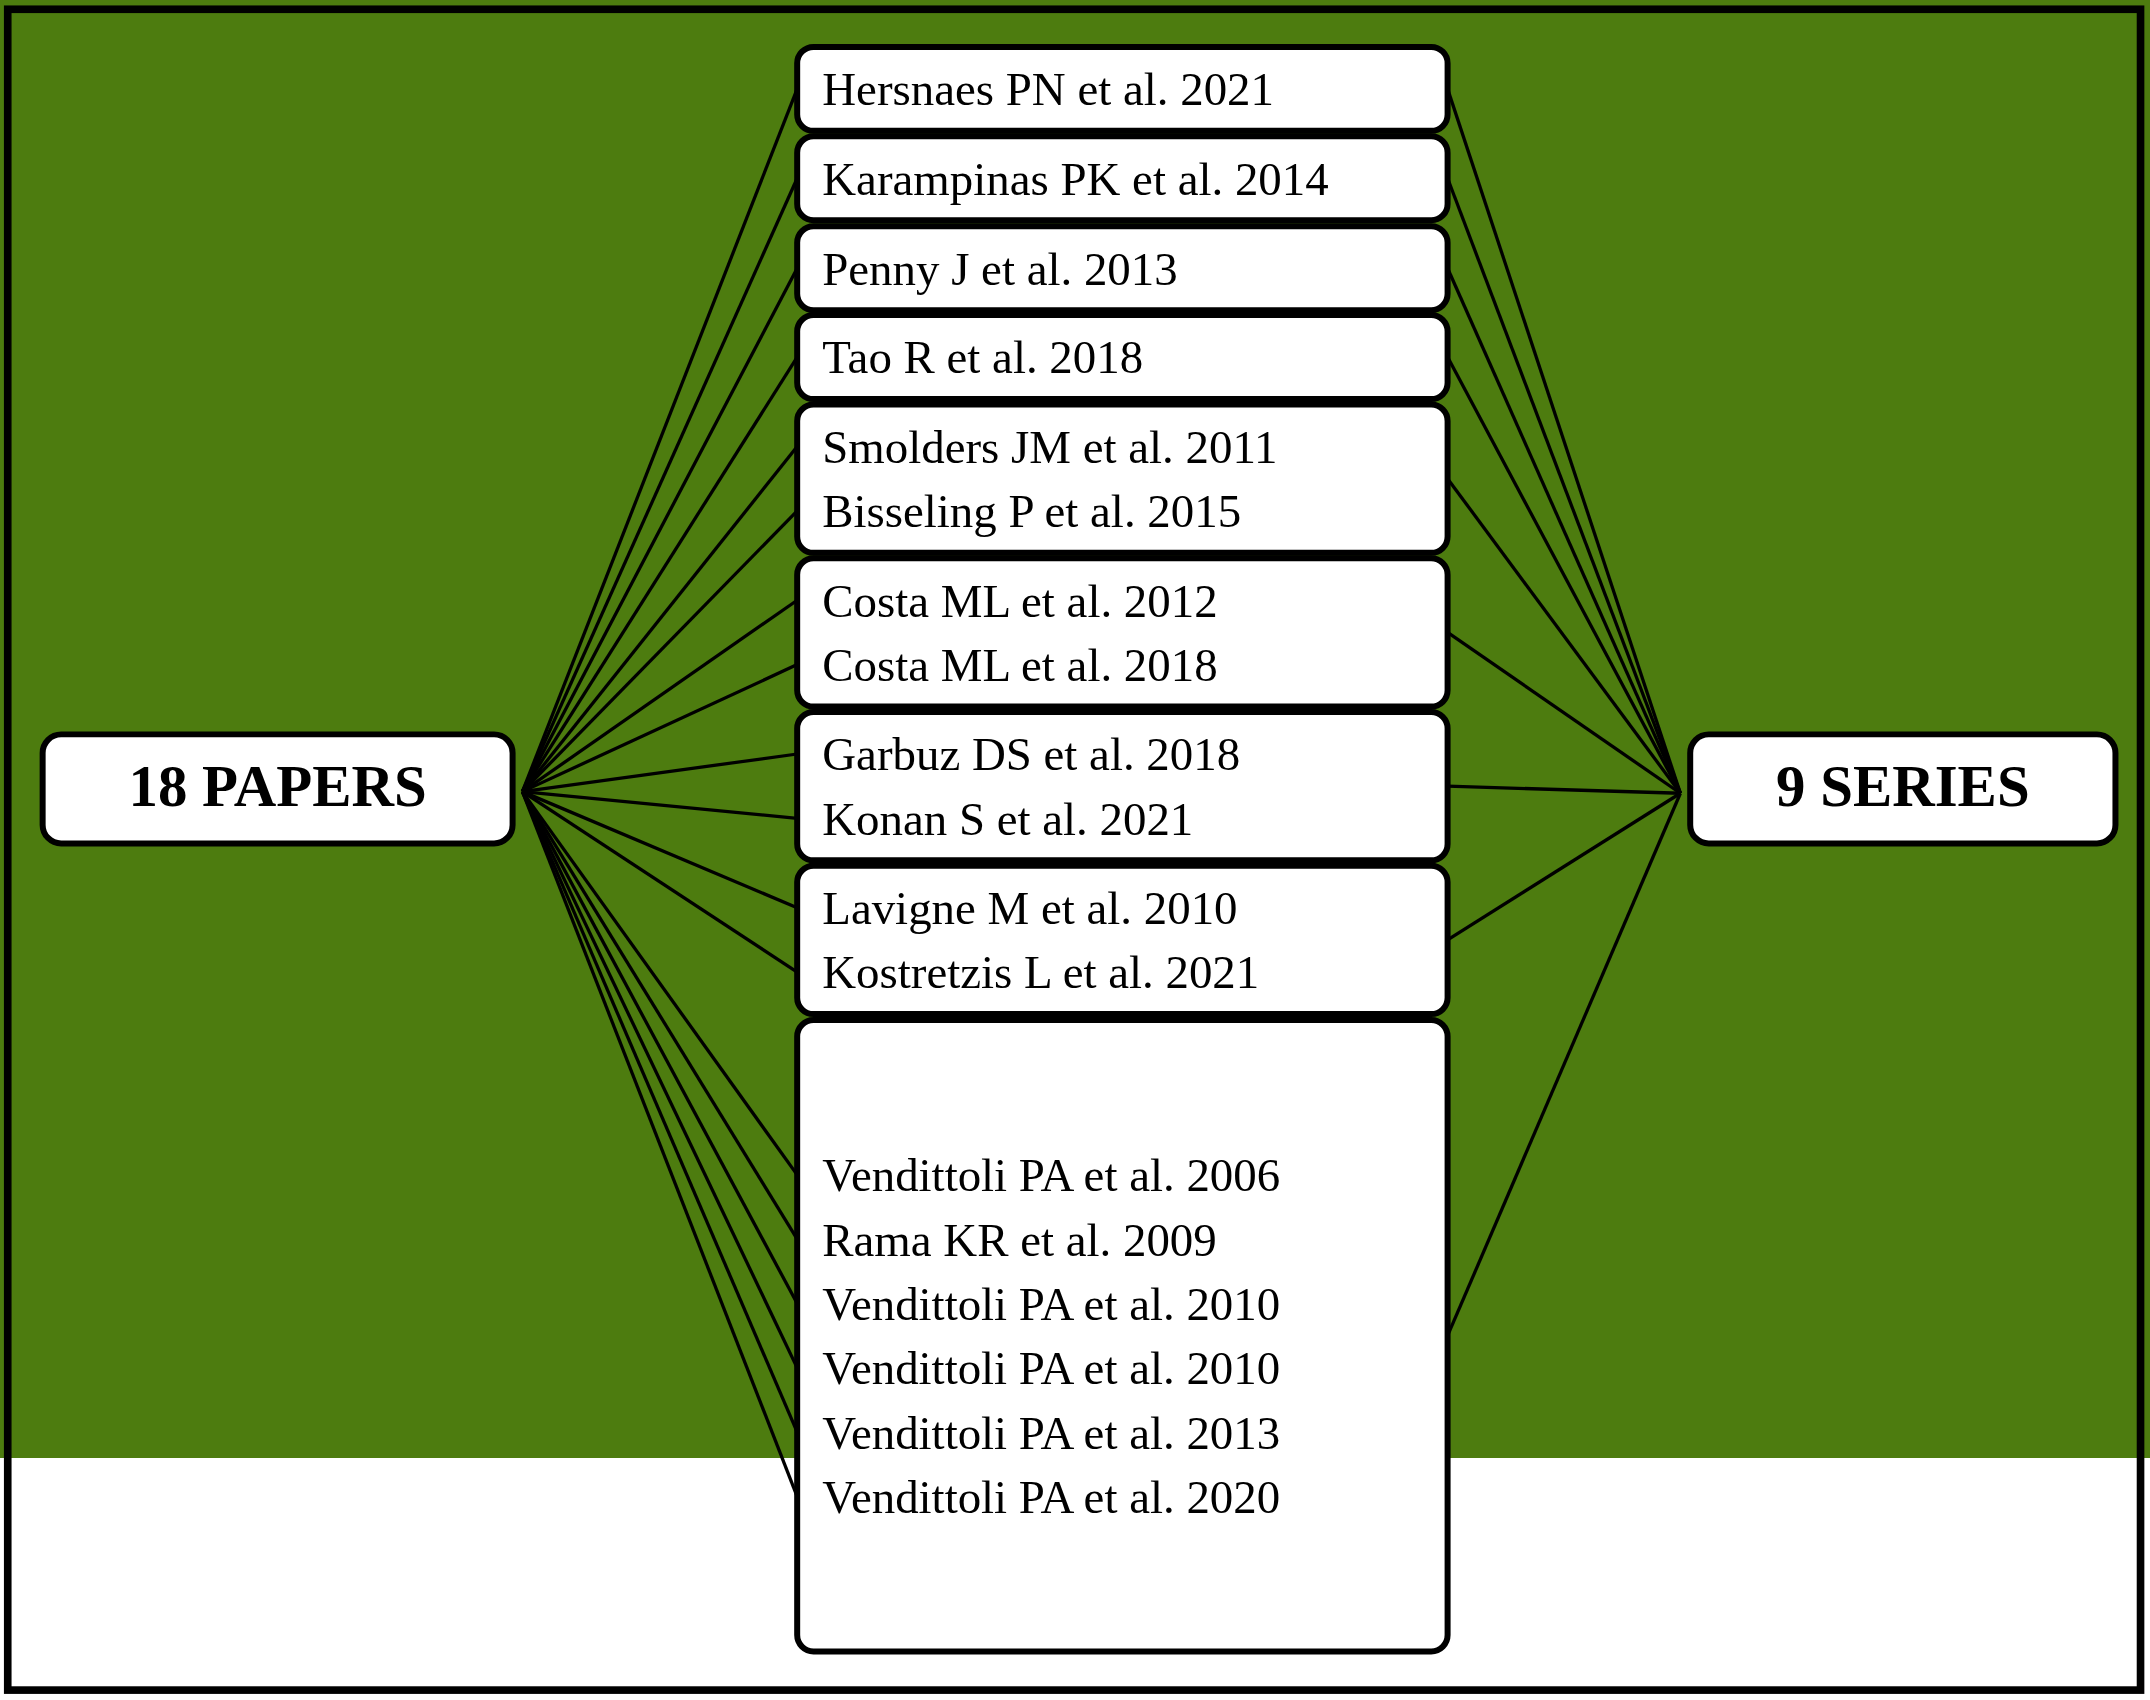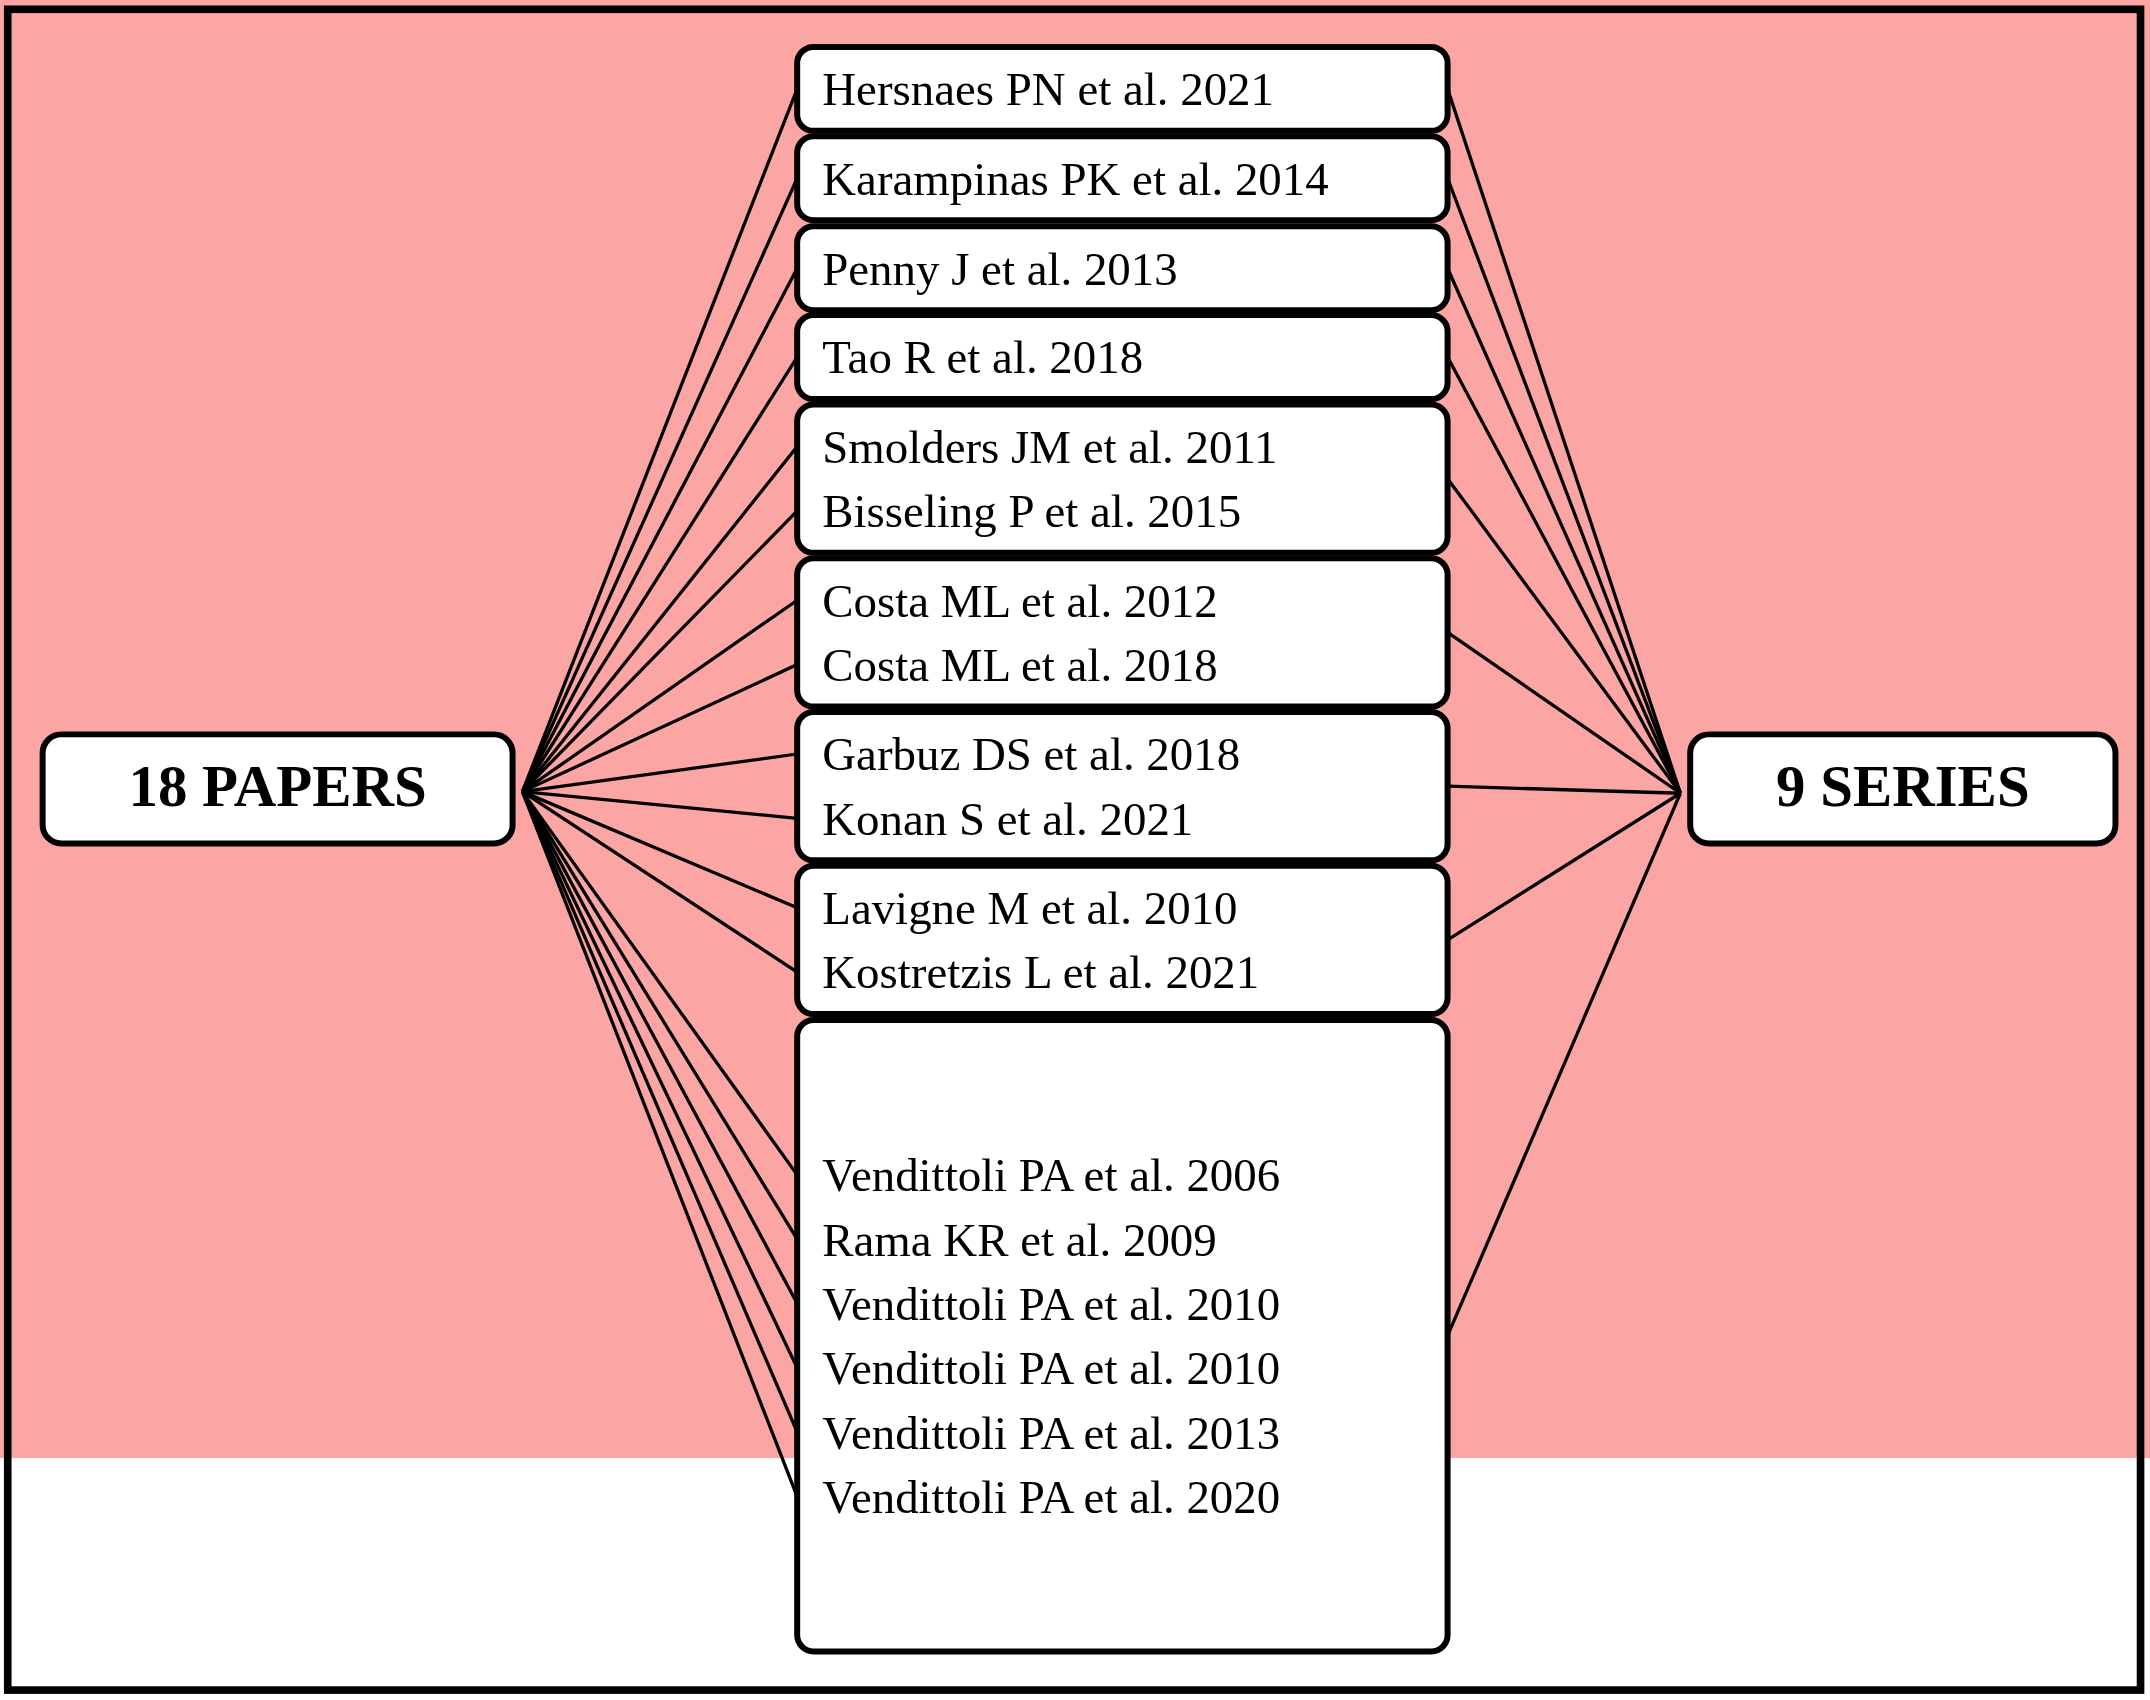--- a/index.html
+++ b/index.html
@@ -1,18 +1,18 @@
 <!DOCTYPE html>
 <html style="font-size:8.7px"><head>
 <meta charset="utf-8">
 <style>
   html,body{margin:0;padding:0;background:#ffffff;}
   body{width:2151px;height:1701px;overflow:hidden;
        font-family:"Liberation Serif","DejaVu Serif",serif;}
-  #stage{position:relative;width:2151px;height:1458px;background:#fca5a5;}
+  #stage{position:relative;width:2151px;height:1458px;background:#4d7c0f;}
   svg#diagram{position:absolute;left:0;top:0;width:2151px;height:1701px;display:block;}
   .node-label{font-family:"Liberation Serif","DejaVu Serif",serif;font-weight:bold;}
   .paper-label{font-family:"Liberation Serif","DejaVu Serif",serif;font-weight:normal;}
 </style>
 </head>
 <body>
 
 <div id="stage">
   <svg id="diagram" viewBox="0 0 3945 3120" xmlns="http://www.w3.org/2000/svg">
     <g id="edges-left">

